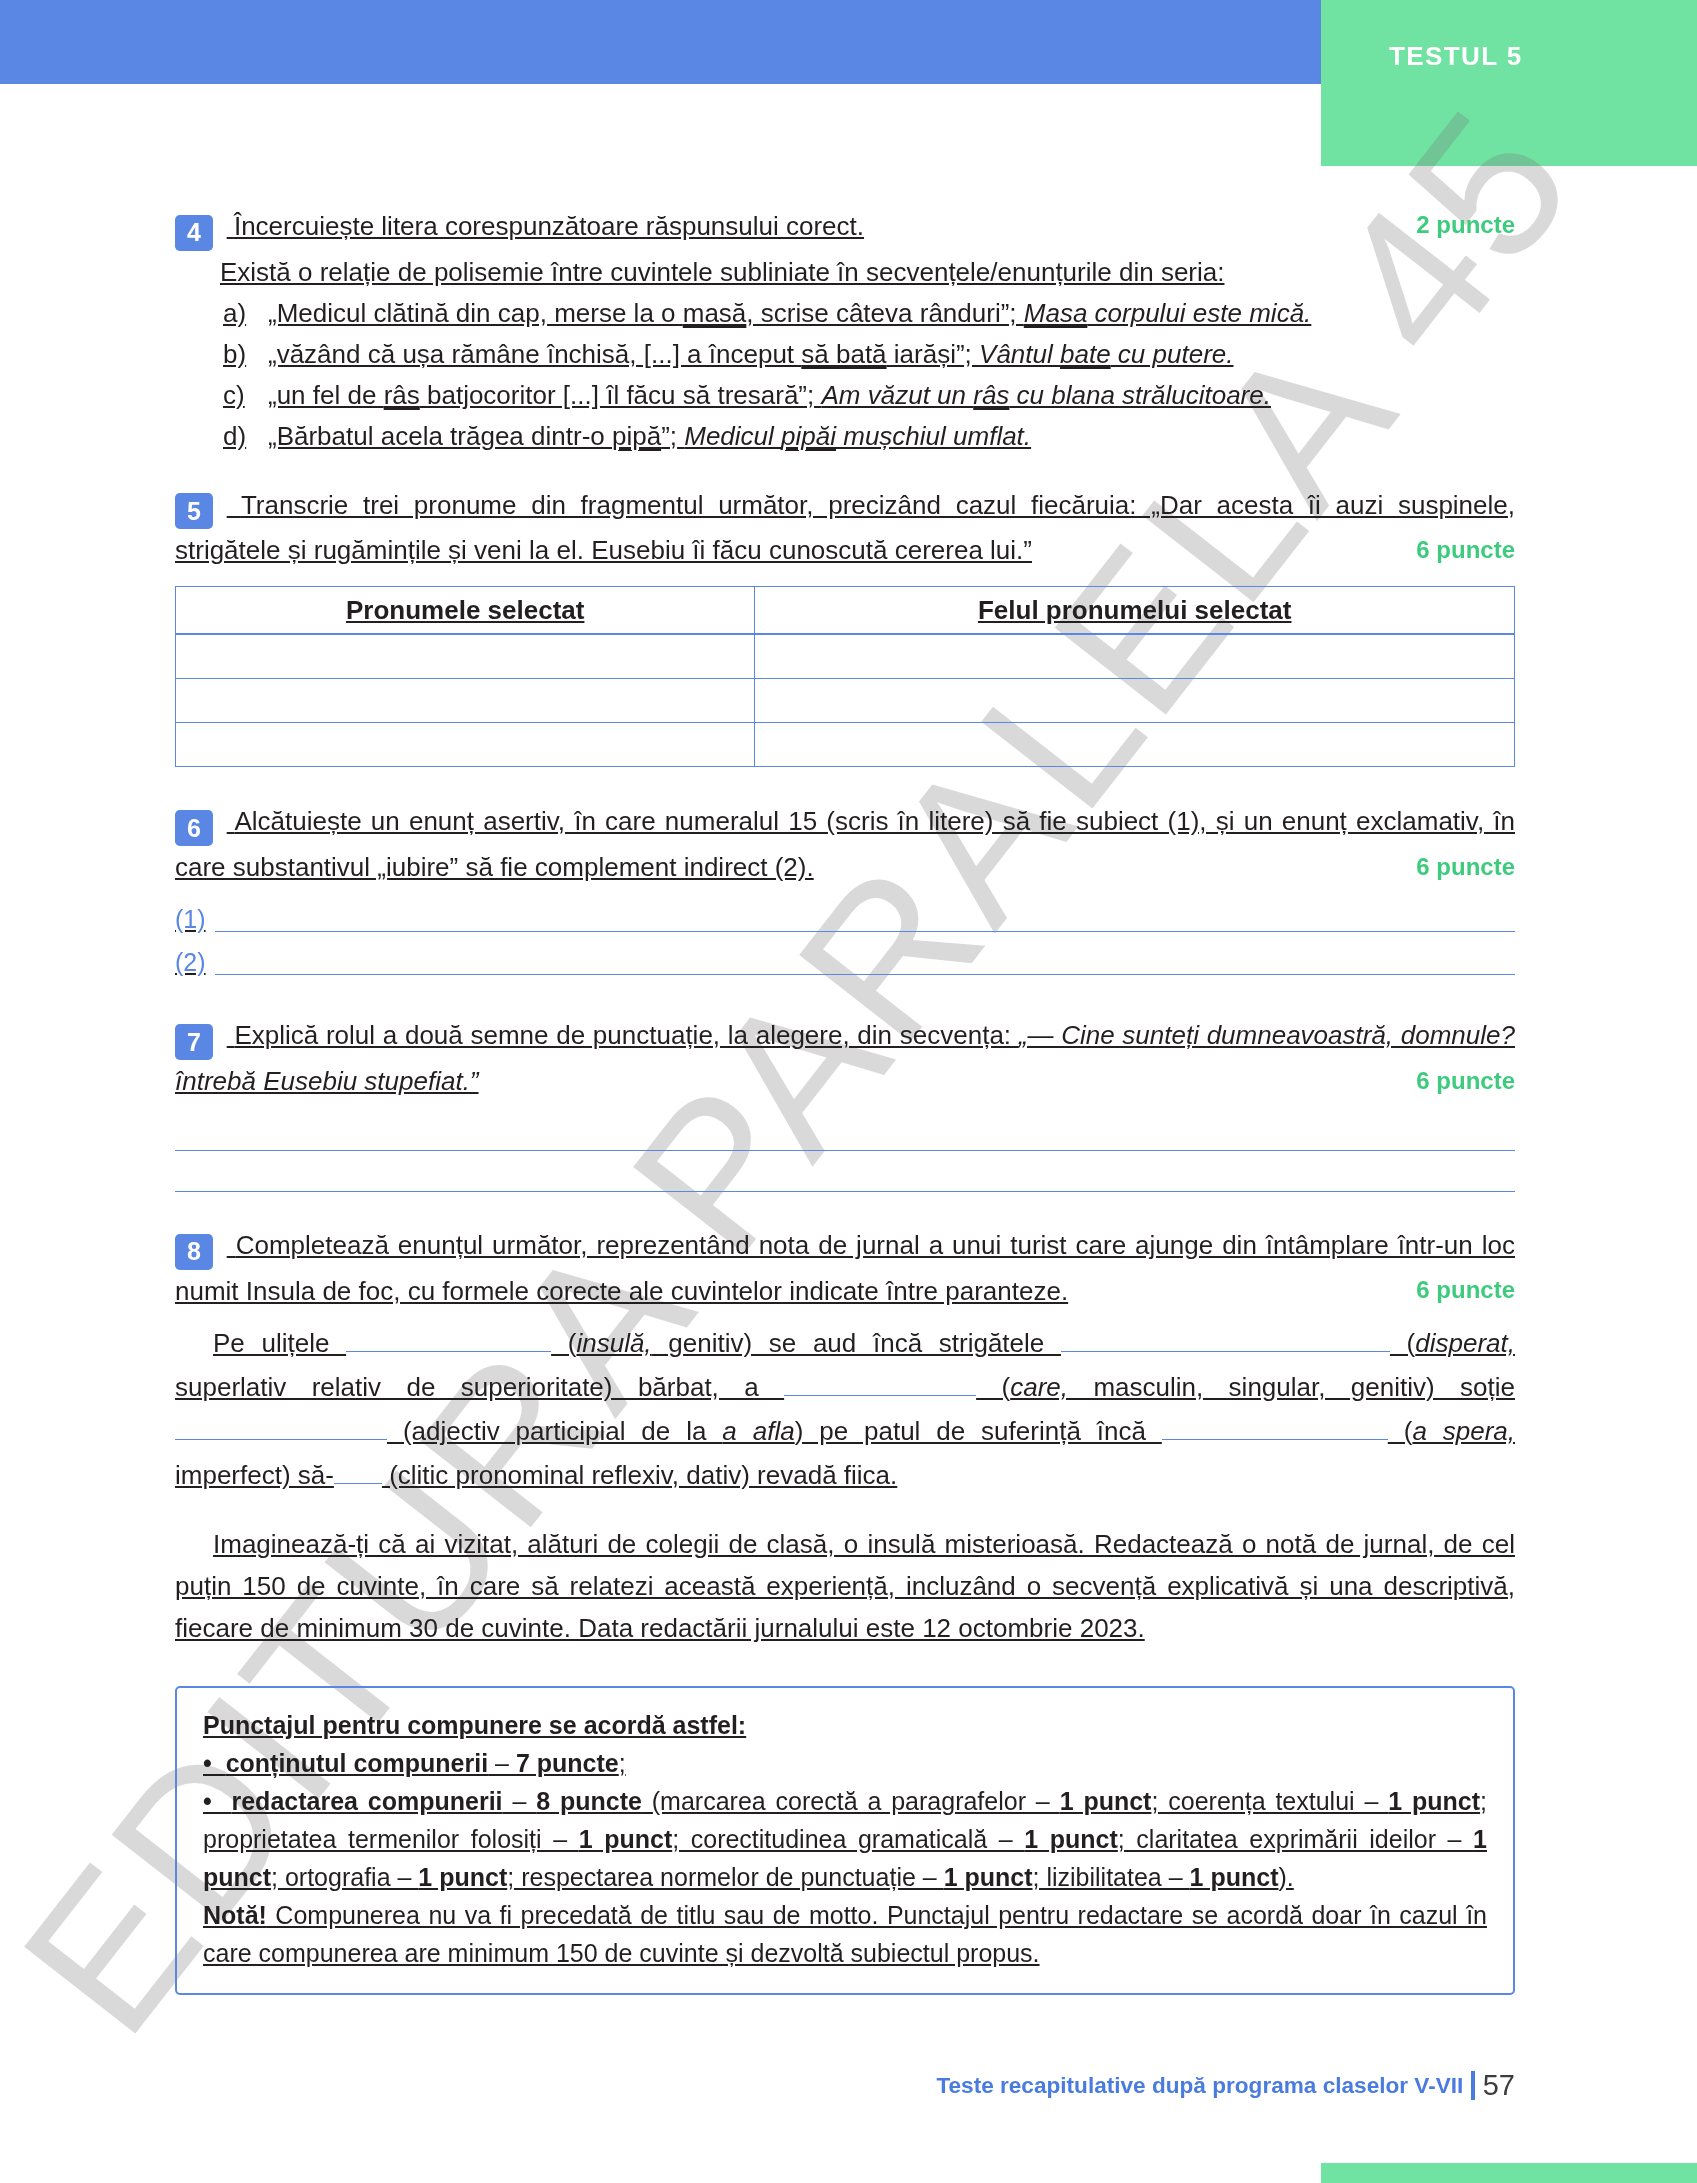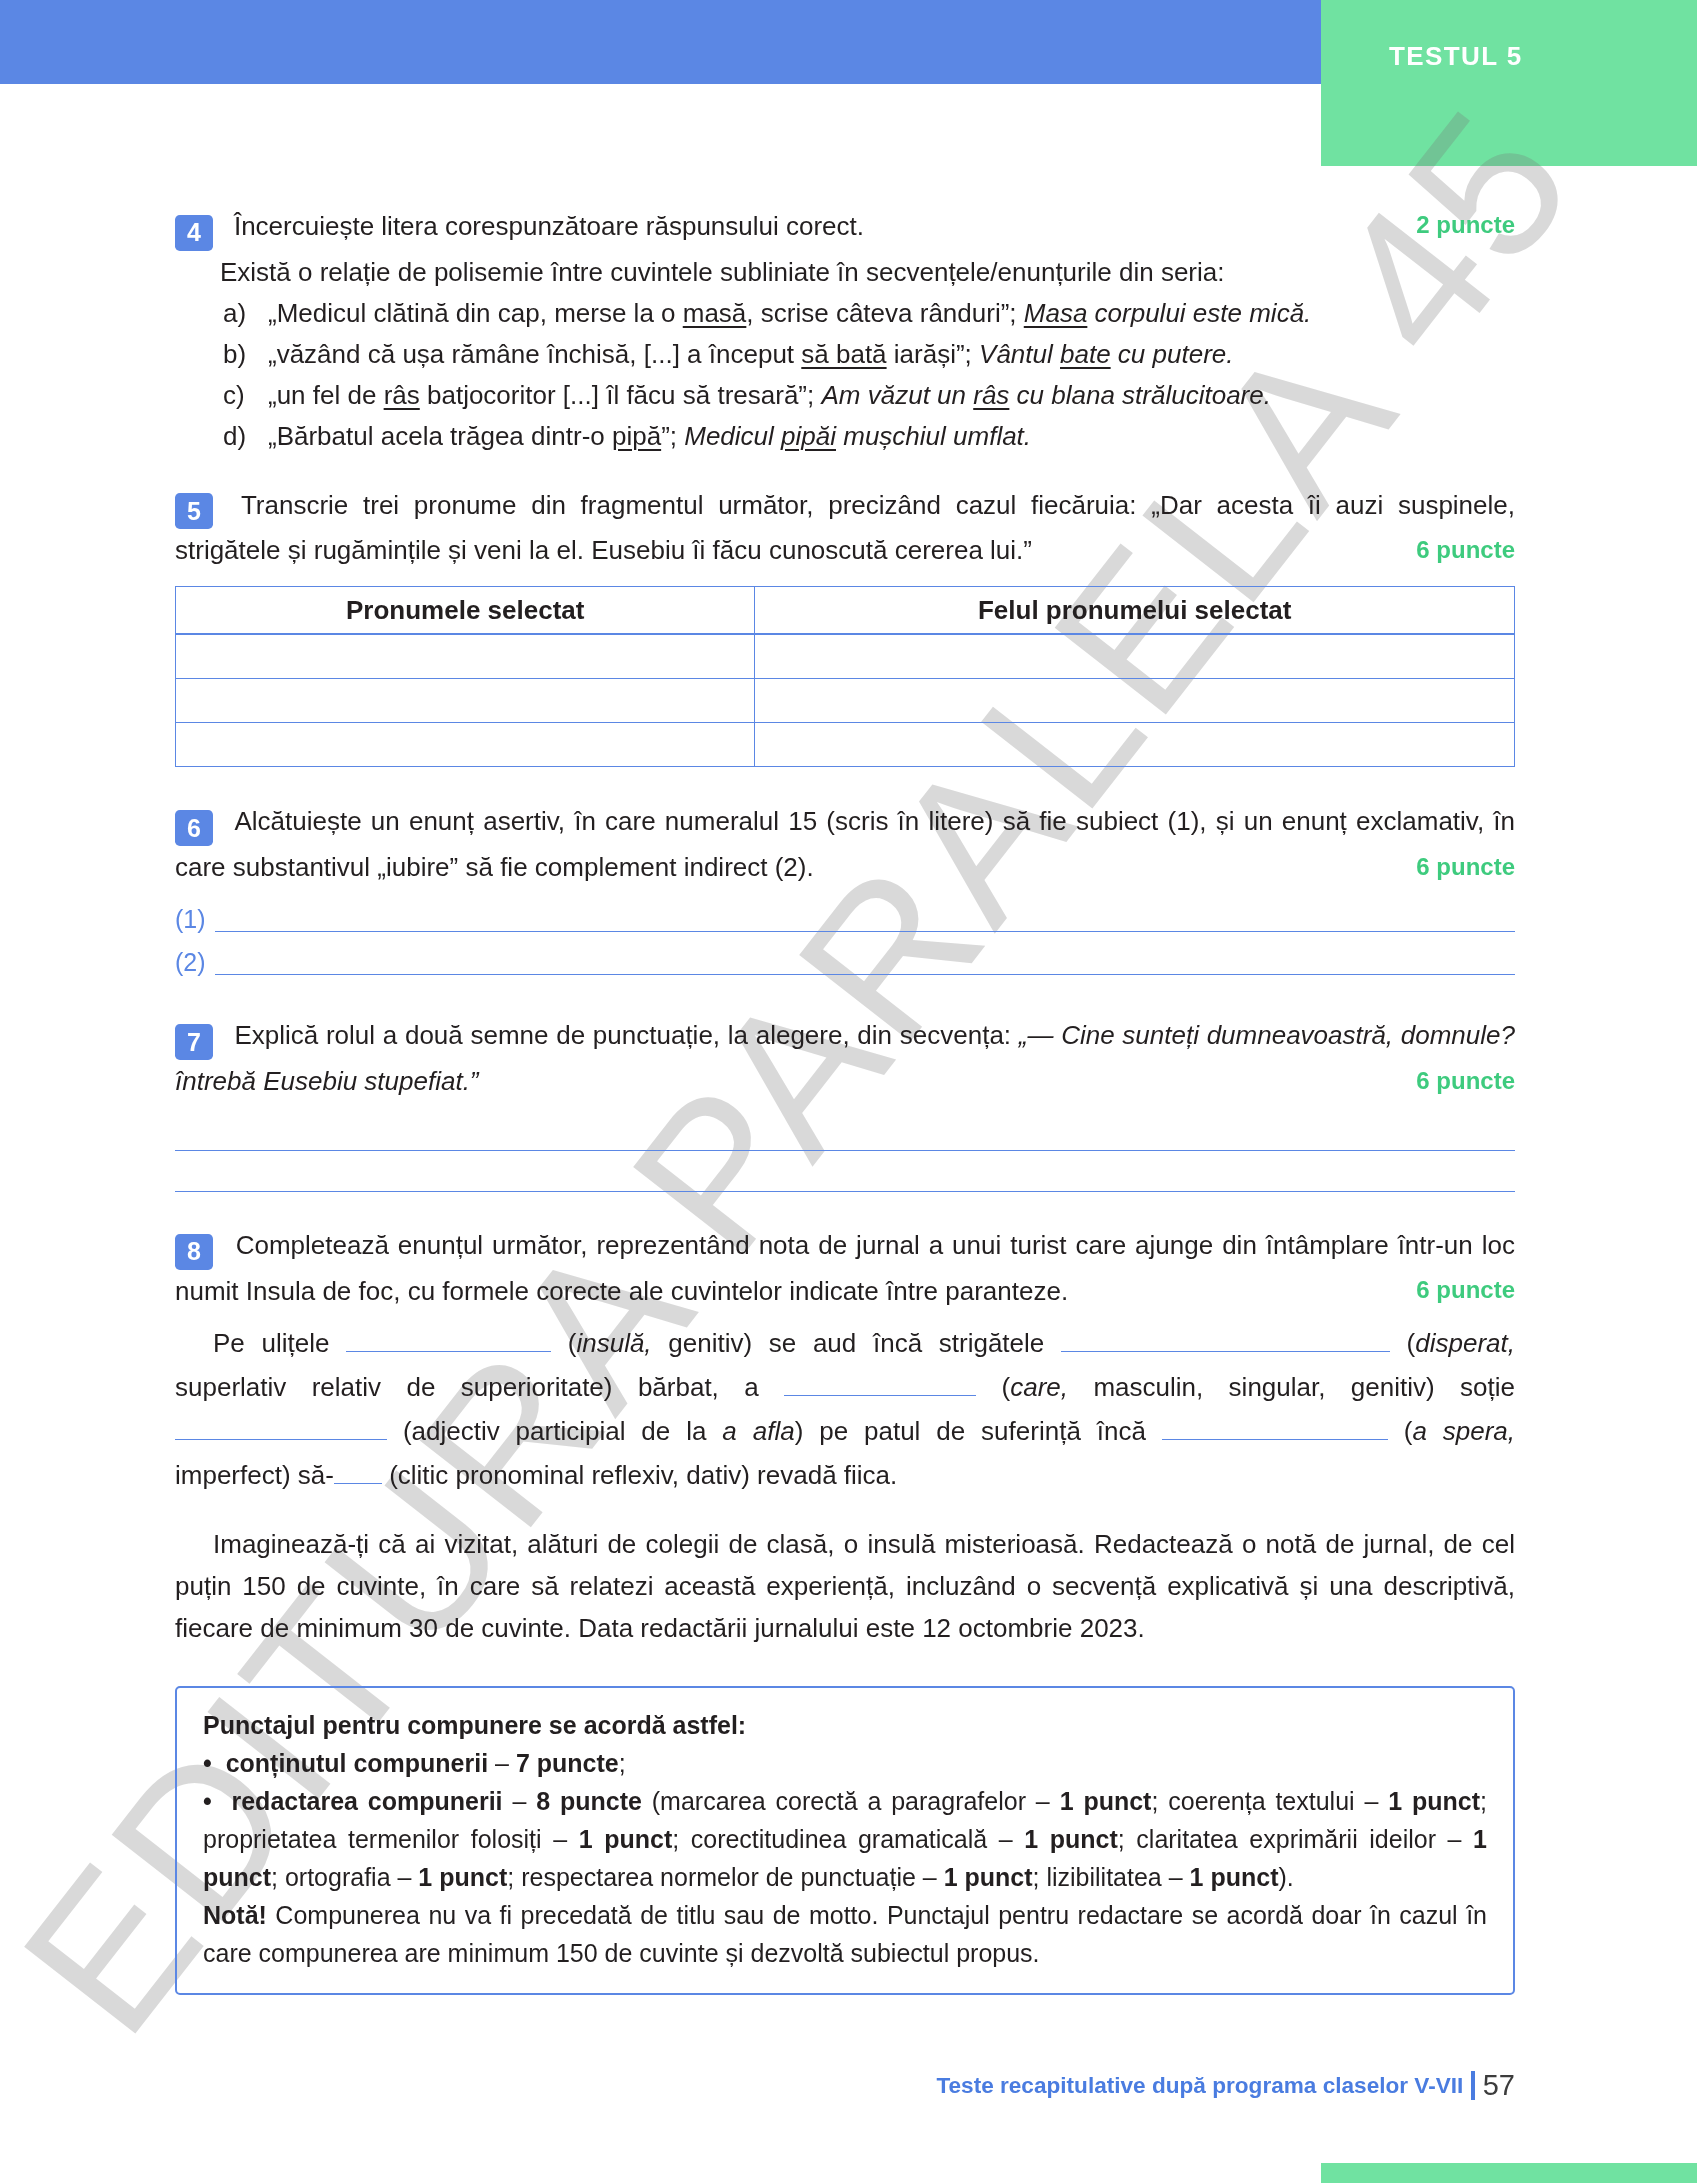--- a/index.html
+++ b/index.html
@@ -27,21 +27,21 @@
   }
   
   .watermark{
     position:absolute;left:47%;top:49%;
     transform:translate(-50%,-50%) rotate(-52deg);
     font-size:205px;letter-spacing:5.5px;white-space:nowrap;
     color:rgba(120,120,120,0.28);
     z-index:0;user-select:none;
   }
   
-  .content{position:relative;z-index:1;padding:205px 183px 8px 175px;font-size:26px;line-height:42px;}
+  .content{position:relative;z-index:1;padding:205px 183px 8px 175px;font-size:26px;line-height:42px;text-decoration:underline;}
   .qblock{position:relative;}
   .qpara{margin:0;text-align:justify;}
   .qbadge{
     display:inline-flex;align-items:center;justify-content:center;
     width:38px;height:36px;border-radius:4.8px;background:var(--blue);
     color:#fff;font-weight:bold;font-size:25px;line-height:1;
     margin-right:13.7px;vertical-align:-6.2px;
   }
   .points{
     position:absolute;right:0;bottom:1.4px;

